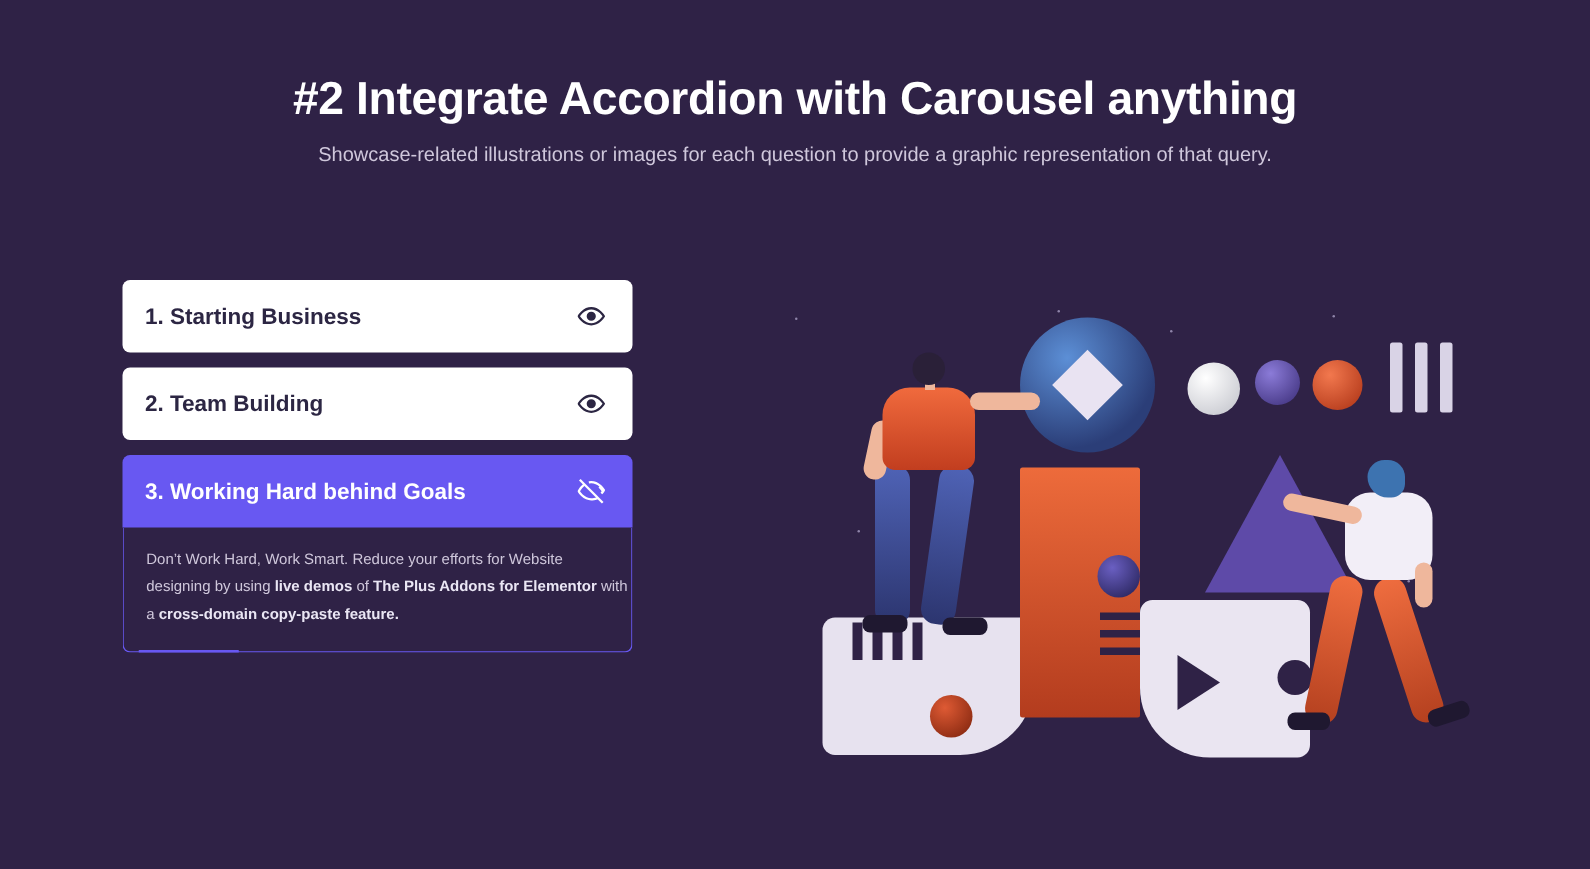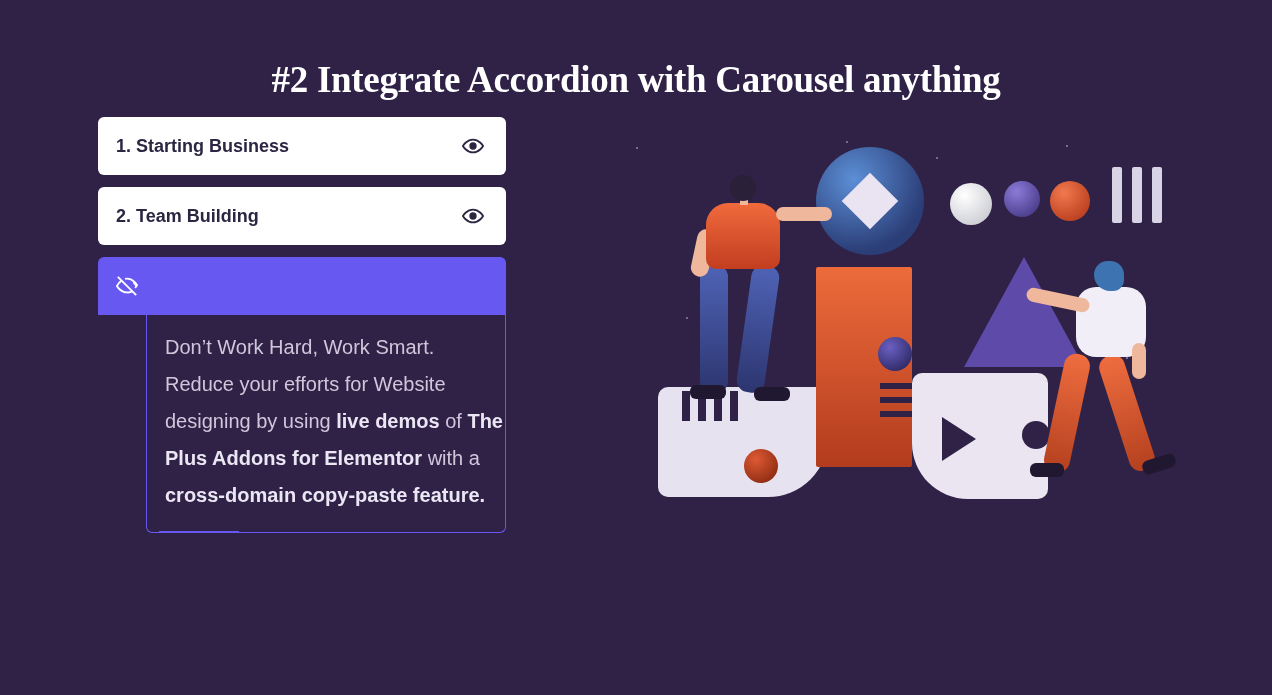--- a/index.html
+++ b/index.html
@@ -14,21 +14,20 @@
   .page {
     width: 100%;
     padding-top: 58px;
   }
   .heading {
     text-align: center;
     font-size: 37px;
     font-weight: 700;
     letter-spacing: -0.3px;
     margin-bottom: 16px;
-    font-family: Liberation Serif, serif;
   }
   .subheading {
     text-align: center;
     font-size: 16px;
     color: #cfc7db;
     margin-bottom: 90px;
   }
   .columns {
     display: flex;
     width: 100%;
@@ -69,24 +68,23 @@
   }
   .acc-item.active .acc-header .ico { color:#fff; }
   .acc-body {
     display: none;
     background: transparent;
     border: 1px solid #6858f2;
     border-top: none;
     border-radius: 0 0 6px 6px;
     padding: 14px 2px 18px 18px;
     color: #cfc7db;
-    font-size: 20px;
+    font-size: 12px;
     line-height: 1.85;
     position: relative;
-    margin-left: 48px;
   }
   .acc-item.active .acc-body { display: block; }
   .acc-body .underline-accent{
     position:absolute; left:12px; bottom:-1px; width:80px; height:2px; background:#6858f2;
   }
   .acc-body strong { color:#eae6f4; font-weight:700; }
   .ico svg { display:block; }
 
   
   .illus {
@@ -169,20 +167,21 @@
   .foot2a{ left:404px; top:326px; width:34px;height:14px; background:#1f1830; border-radius:6px;}
   .foot2b{ left:516px; top:320px; width:34px;height:14px; background:#1f1830; border-radius:6px; transform:rotate(-18deg);}
   
   .dot{ width:2px;height:2px;background:#8f84a9;border-radius:50%; }
 </style>
 </head>
 <body>
 
 <div class="page">
   <h1 class="heading">#2 Integrate Accordion with Carousel anything</h1>
+  <p class="subheading">Showcase-related illustrations or images for each question to provide a graphic representation of that query.</p>
 
   <div class="columns">
     <div class="accordion">
 
       <div class="acc-item">
         <div class="acc-header">
           <span class="label">1. Starting Business</span>
           <span class="ico">
             <svg width="22" height="22" viewBox="0 0 24 24" fill="none" stroke="currentColor" stroke-width="2">
               <path d="M1 12s4-7 11-7 11 7 11 7-4 7-11 7S1 12 1 12z"></path>
@@ -199,20 +198,21 @@
             <svg width="22" height="22" viewBox="0 0 24 24" fill="none" stroke="currentColor" stroke-width="2">
               <path d="M1 12s4-7 11-7 11 7 11 7-4 7-11 7S1 12 1 12z"></path>
                 <circle cx="12" cy="12" r="3" fill="currentColor"></circle>
             </svg>
           </span>
         </div>
       </div>
 
       <div class="acc-item active">
         <div class="acc-header">
+          <span class="label">3. Working Hard behind Goals</span>
           <span class="ico">
             <svg width="22" height="22" viewBox="0 0 24 24" fill="none" stroke="currentColor" stroke-width="2">
               <path d="M17.94 17.94A10.94 10.94 0 0 1 12 19c-7 0-11-7-11-7a20.3 20.3 0 0 1 5.06-5.94"></path>
               <path d="M22.54 12.54A20.3 20.3 0 0 0 19 8.06"></path>
               <path d="M9.9 4.24A10.94 10.94 0 0 1 12 4c7 0 11 7 11 7a20.5 20.5 0 0 1-2.16 3.06"></path>
               <line x1="2" y1="2" x2="22" y2="22"></line>
             </svg>
           </span>
         </div>
         <div class="acc-body">

